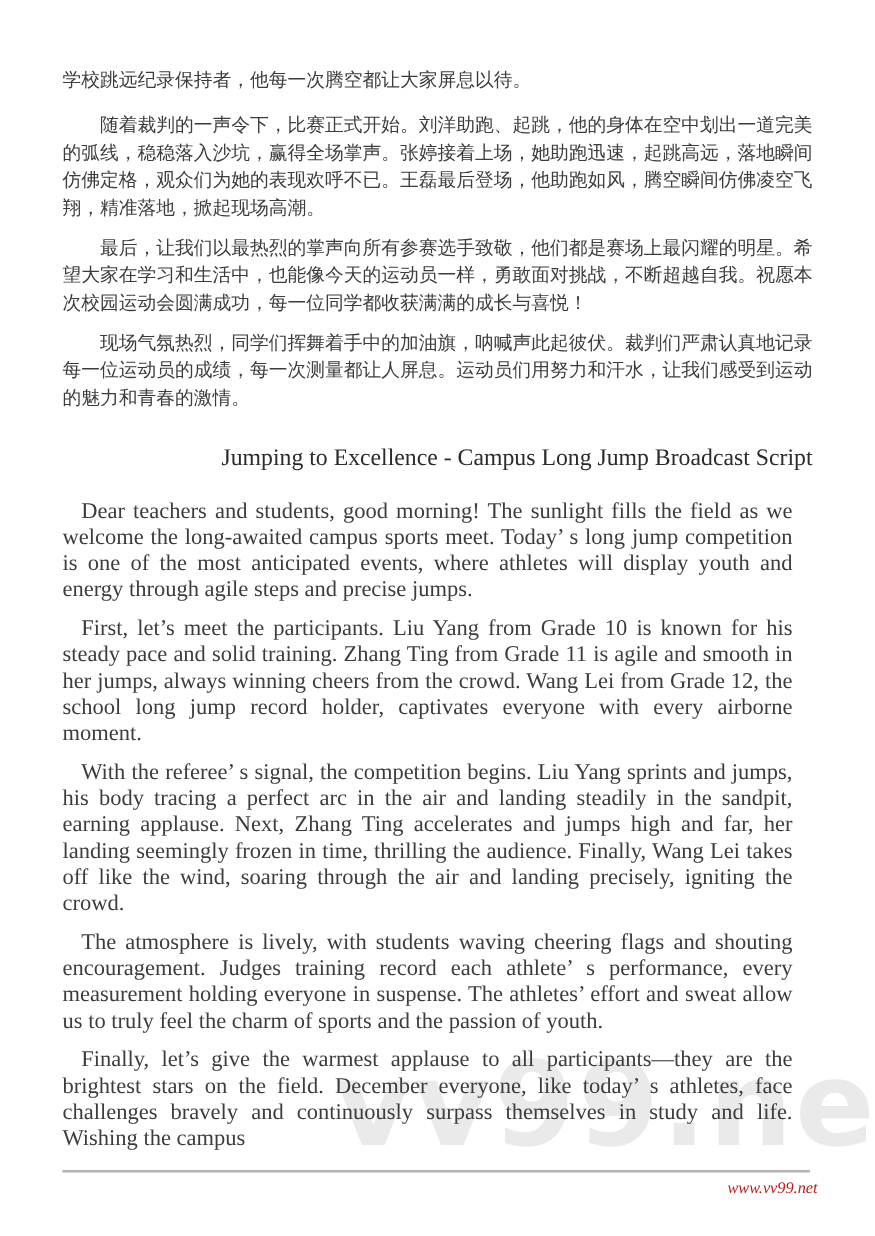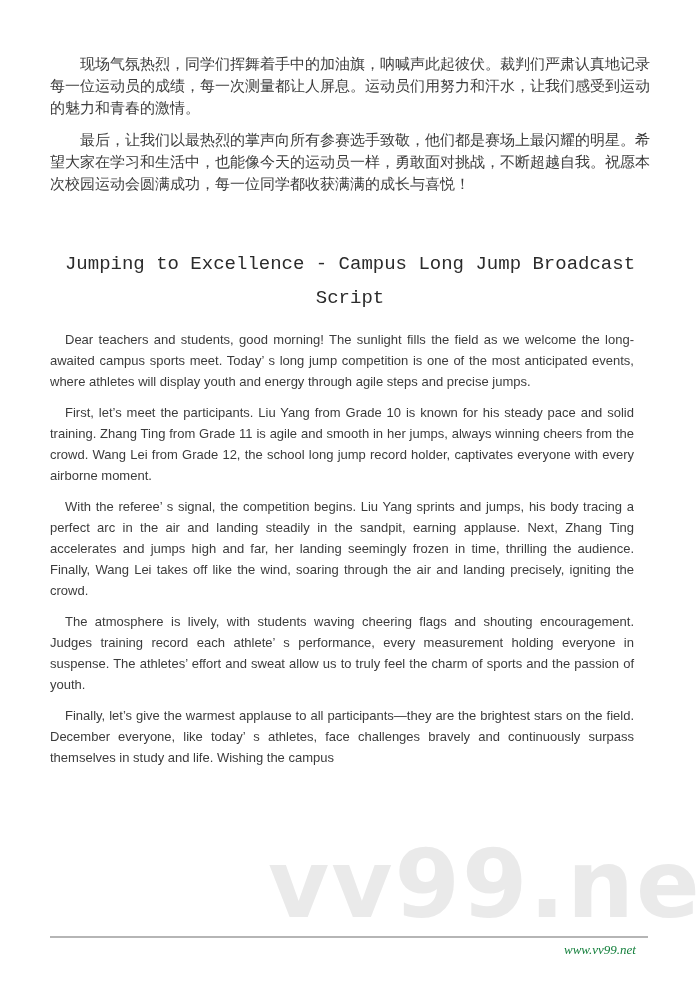--- a/index.html
+++ b/index.html
@@ -40,71 +40,73 @@
     color: #3c3c3c;
     text-align: justify;
     text-indent: 2em;
     margin: 0 0 10px 0;
   }
   .cn.no-indent {
     text-indent: 0;
     margin-bottom: 14px;
   }
   .doc-title {
-    font-family: Liberation Mono, monospace;
+    font-family: Liberation Serif, serif;
     font-weight: 400;
     font-size: 19px;
     line-height: 34px;
     color: #2b2b2b;
-    text-align: center;
-    margin: 52px 0 14px 0;
+    text-align: right;
+    margin: 21px 0 14px 0;
   }
   .en {
-    font-family: Liberation Sans, sans-serif;
-    font-size: 13px;
+    font-family: Liberation Serif, serif;
+    font-size: 18px;
     line-height: 21px;
     color: #3c3c3c;
     text-align: justify;
     text-indent: 15px;
     margin: 0 16px 10px 0;
   }
   .footer-line {
     position: absolute;
     z-index: 3;
     left: 50px;
     top: 936px;
     width: 598px;
     height: 2px;
     background: #b5b5b5;
   }
   .footer-site {
     position: absolute;
     z-index: 3;
     top: 942px;
-    right: 64px;
+    right: 46px;
     font-family: "Liberation Serif", "DejaVu Serif", serif;
     font-style: italic;
     font-size: 13px;
-    color: #15803d;
+    color: #b91c1c;
   }
 </style>
 </head>
 <body>
 
 <div class="page">
 
   <div class="watermark">vv99.net</div>
 
   <div class="content">
 
+    <p class="cn no-indent">学校跳远纪录保持者，他每一次腾空都让大家屏息以待。</p>
 
+    <p class="cn">随着裁判的一声令下，比赛正式开始。刘洋助跑、起跳，他的身体在空中划出一道完美的弧线，稳稳落入沙坑，赢得全场掌声。张婷接着上场，她助跑迅速，起跳高远，落地瞬间仿佛定格，观众们为她的表现欢呼不已。王磊最后登场，他助跑如风，腾空瞬间仿佛凌空飞翔，精准落地，掀起现场高潮。</p>
+
+    <p class="cn">最后，让我们以最热烈的掌声向所有参赛选手致敬，他们都是赛场上最闪耀的明星。希望大家在学习和生活中，也能像今天的运动员一样，勇敢面对挑战，不断超越自我。祝愿本次校园运动会圆满成功，每一位同学都收获满满的成长与喜悦！</p>
 
     <p class="cn">现场气氛热烈，同学们挥舞着手中的加油旗，呐喊声此起彼伏。裁判们严肃认真地记录每一位运动员的成绩，每一次测量都让人屏息。运动员们用努力和汗水，让我们感受到运动的魅力和青春的激情。</p>
-
-    <p class="cn">最后，让我们以最热烈的掌声向所有参赛选手致敬，他们都是赛场上最闪耀的明星。希望大家在学习和生活中，也能像今天的运动员一样，勇敢面对挑战，不断超越自我。祝愿本次校园运动会圆满成功，每一位同学都收获满满的成长与喜悦！</p>
 
     <h1 class="doc-title">Jumping to Excellence - Campus Long Jump Broadcast Script</h1>
 
     <p class="en">Dear teachers and students, good morning! The sunlight fills the field as we welcome the long-awaited campus sports meet. Today’ s long jump competition is one of the most anticipated events, where athletes will display youth and energy through agile steps and precise jumps.</p>
 
     <p class="en">First, let’s meet the participants. Liu Yang from Grade 10 is known for his steady pace and solid training. Zhang Ting from Grade 11 is agile and smooth in her jumps, always winning cheers from the crowd. Wang Lei from Grade 12, the school long jump record holder, captivates everyone with every airborne moment.</p>
 
     <p class="en">With the referee’ s signal, the competition begins. Liu Yang sprints and jumps, his body tracing a perfect arc in the air and landing steadily in the sandpit, earning applause. Next, Zhang Ting accelerates and jumps high and far, her landing seemingly frozen in time, thrilling the audience. Finally, Wang Lei takes off like the wind, soaring through the air and landing precisely, igniting the crowd.</p>
 
     <p class="en">The atmosphere is lively, with students waving cheering flags and shouting encouragement. Judges training record each athlete’ s performance, every measurement holding everyone in suspense. The athletes’ effort and sweat allow us to truly feel the charm of sports and the passion of youth.</p>

